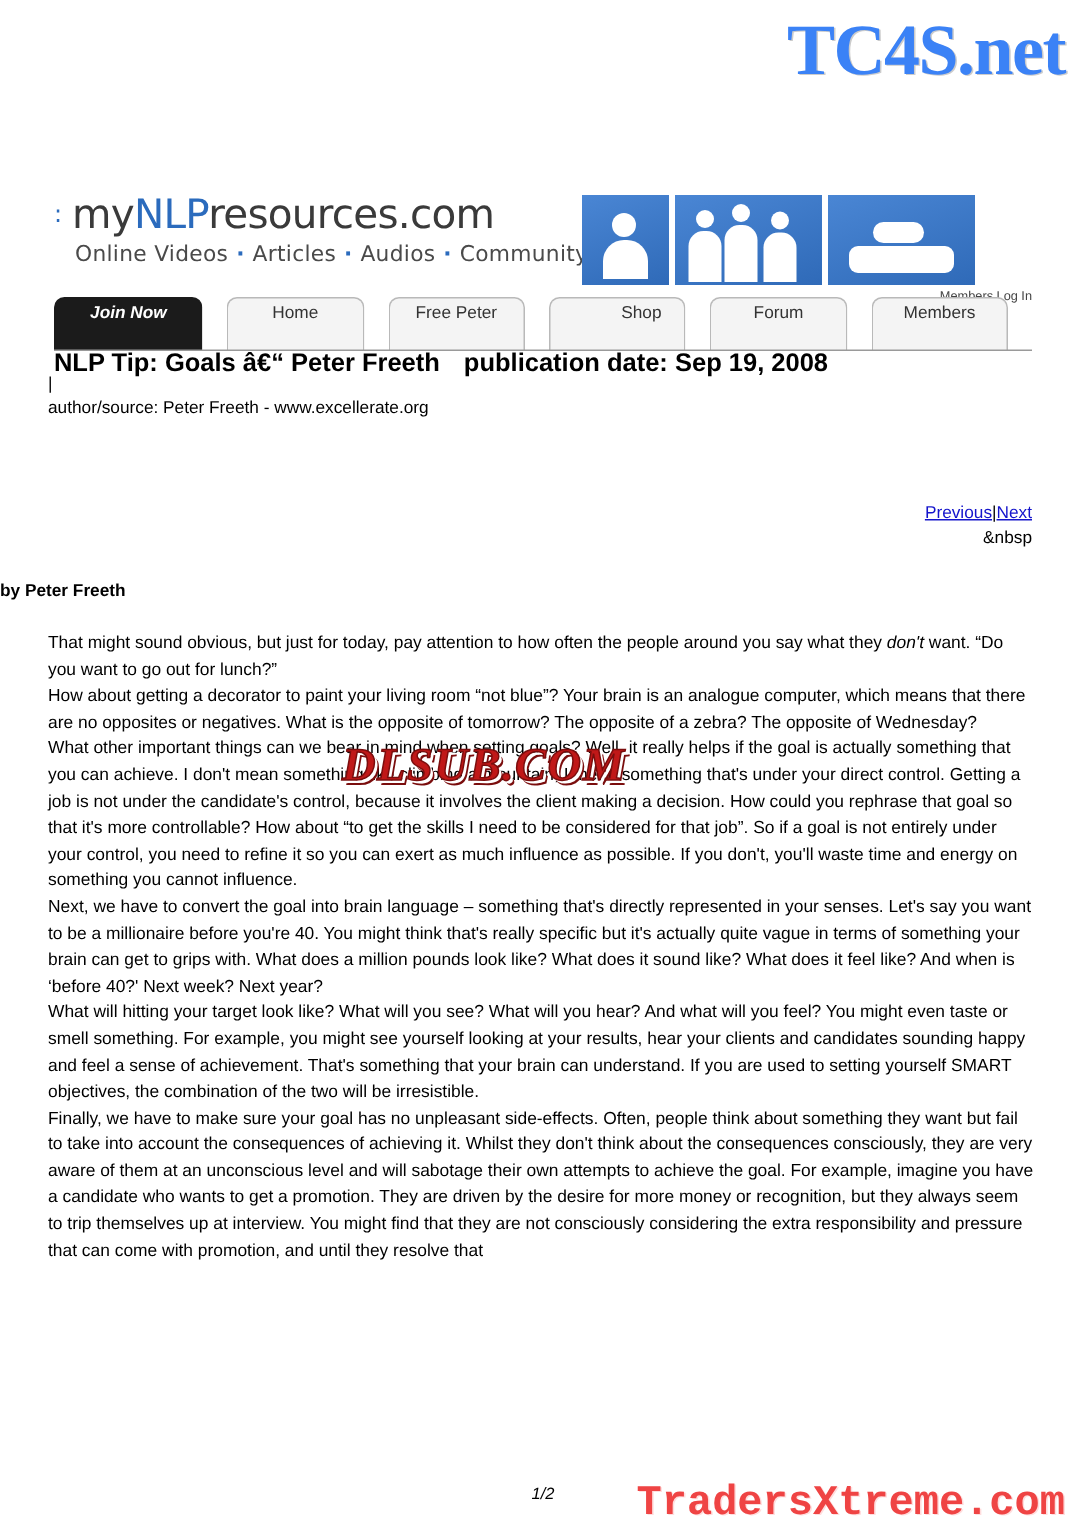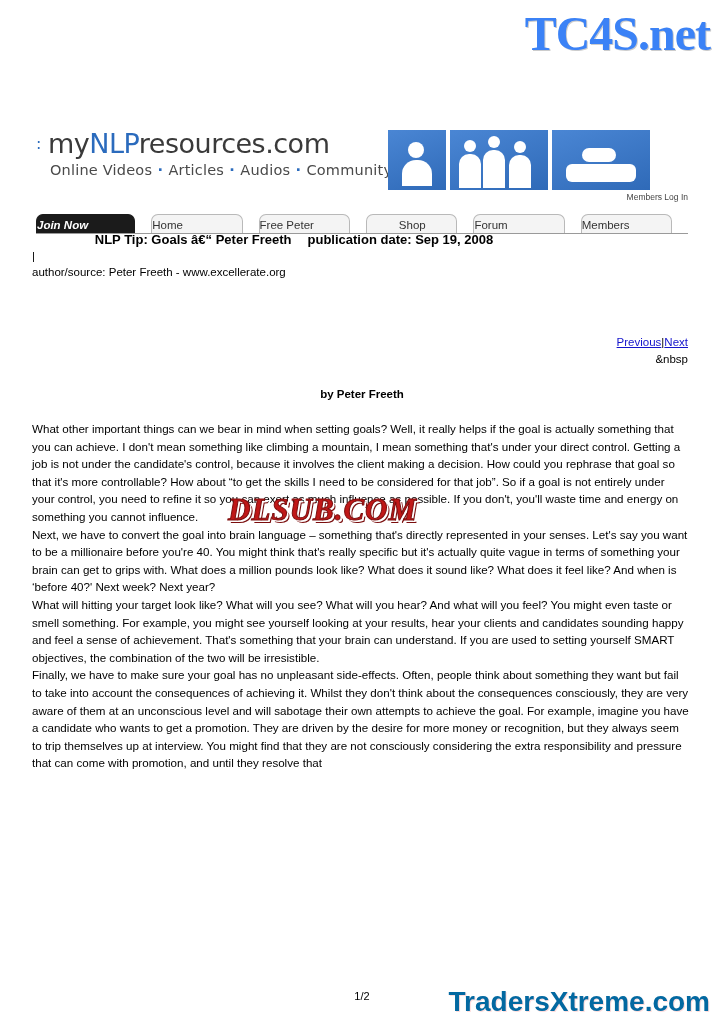--- a/index.html
+++ b/index.html
@@ -109,23 +109,23 @@
   .navbar {
     position: absolute;
     left: 36px;
     top: 212px;
     width: 652px;
     height: 22px;
     display: flex;
     align-items: flex-end;
   }
   .tab {
-    height: 20px;
+    height: 36px;
     line-height: 20px;
-    text-align: left;
+    text-align: center;
     font-size: 11.5px;
     color: #333333;
     background: #f4f4f4;
     border: 1px solid #b9b9b9;
     border-bottom: none;
     border-radius: 7px 7px 0 0;
     margin-right: 16px;
     box-sizing: border-box;
   }
   .tab.join {
@@ -150,21 +150,21 @@
     border-top: 1px solid #9a9a9a;
   }
 
   
   .article-title {
     position: absolute;
     top: 232px;
     left: 0;
     width: 588px;
     text-align: center;
-    font-size: 13px;
+    font-size: 17px;
     font-weight: bold;
   }
   .article-title .pubdate {
     font-weight: bold;
     margin-left: 16px;
   }
   .pipe-line {
     position: absolute;
     top: 250px;
     left: 32px;
@@ -198,21 +198,20 @@
     font-size: 11.5px;
     color: #000;
   }
 
   
   .byline {
     position: absolute;
     top: 388px;
     left: 0;
     width: 724px;
-    text-align: center;
     font-size: 11.5px;
     font-weight: bold;
   }
   .body {
     position: absolute;
     top: 420px;
     left: 32px;
     width: 657px;
     font-size: 11.6px;
     line-height: 17.6px;
@@ -238,29 +237,30 @@
   }
 
   
   .page-num {
     position: absolute;
     bottom: 22px;
     left: 0;
     width: 724px;
     text-align: center;
     font-size: 11px;
+    font-style: italic;
   }
   .bottom-watermark {
     position: absolute;
     bottom: 6px;
     right: 14px;
-    font-family: Liberation Sans, sans-serif;
+    font-family: Liberation Mono, monospace;
     font-size: 28px;
     font-weight: bold;
-    color: #0369a1;
+    color: #ef4444;
     text-shadow: 1px 1px 0 #ffdddd;
     text-align: right;
   }
 </style>
 </head>
 <body>
 
 <div class="top-watermark">TC4S.net</div>
 
 <div class="banner">
@@ -313,20 +313,22 @@
 <div class="author-line">author/source: Peter Freeth - www.excellerate.org</div>
 
 <div class="prevnext">
   <a>Previous</a><span class="bar">|</span><a>Next</a>
 </div>
 <div class="nbsp-line">&amp;nbsp</div>
 
 <div class="byline">by Peter Freeth</div>
 
 <div class="body">
+  <p class="tight">That might sound obvious, but just for today, pay attention to how often the people around you say what they <em>don't</em> want. “Do you want to go out for lunch?”</p>
+  <p class="tight">How about getting a decorator to paint your living room “not blue”? Your brain is an analogue computer, which means that there are no opposites or negatives. What is the opposite of tomorrow? The opposite of a zebra? The opposite of Wednesday?</p>
   <p class="tight">What other important things can we bear in mind when setting goals? Well, it really helps if the goal is actually something that you can achieve. I don't mean something like climbing a mountain, I mean something that's under your direct control. Getting a job is not under the candidate's control, because it involves the client making a decision. How could you rephrase that goal so that it's more controllable? How about “to get the skills I need to be considered for that job”. So if a goal is not entirely under your control, you need to refine it so you can exert as much influence as possible. If you don't, you'll waste time and energy on something you cannot influence.</p>
   <p class="tight">Next, we have to convert the goal into brain language – something that's directly represented in your senses. Let's say you want to be a millionaire before you're 40. You might think that's really specific but it's actually quite vague in terms of something your brain can get to grips with. What does a million pounds look like? What does it sound like? What does it feel like? And when is ‘before 40?' Next week? Next year?</p>
   <p class="tight">What will hitting your target look like? What will you see? What will you hear? And what will you feel? You might even taste or smell something. For example, you might see yourself looking at your results, hear your clients and candidates sounding happy and feel a sense of achievement. That's something that your brain can understand. If you are used to setting yourself SMART objectives, the combination of the two will be irresistible.</p>
   <p class="tight">Finally, we have to make sure your goal has no unpleasant side-effects. Often, people think about something they want but fail to take into account the consequences of achieving it. Whilst they don't think about the consequences consciously, they are very aware of them at an unconscious level and will sabotage their own attempts to achieve the goal. For example, imagine you have a candidate who wants to get a promotion. They are driven by the desire for more money or recognition, but they always seem to trip themselves up at interview. You might find that they are not consciously considering the extra responsibility and pressure that can come with promotion, and until they resolve that</p>
 </div>
 
 <div class="dlsub">DLSUB.COM</div>
 
 <div class="page-num">1/2</div>
 <div class="bottom-watermark">TradersXtreme.com</div>

